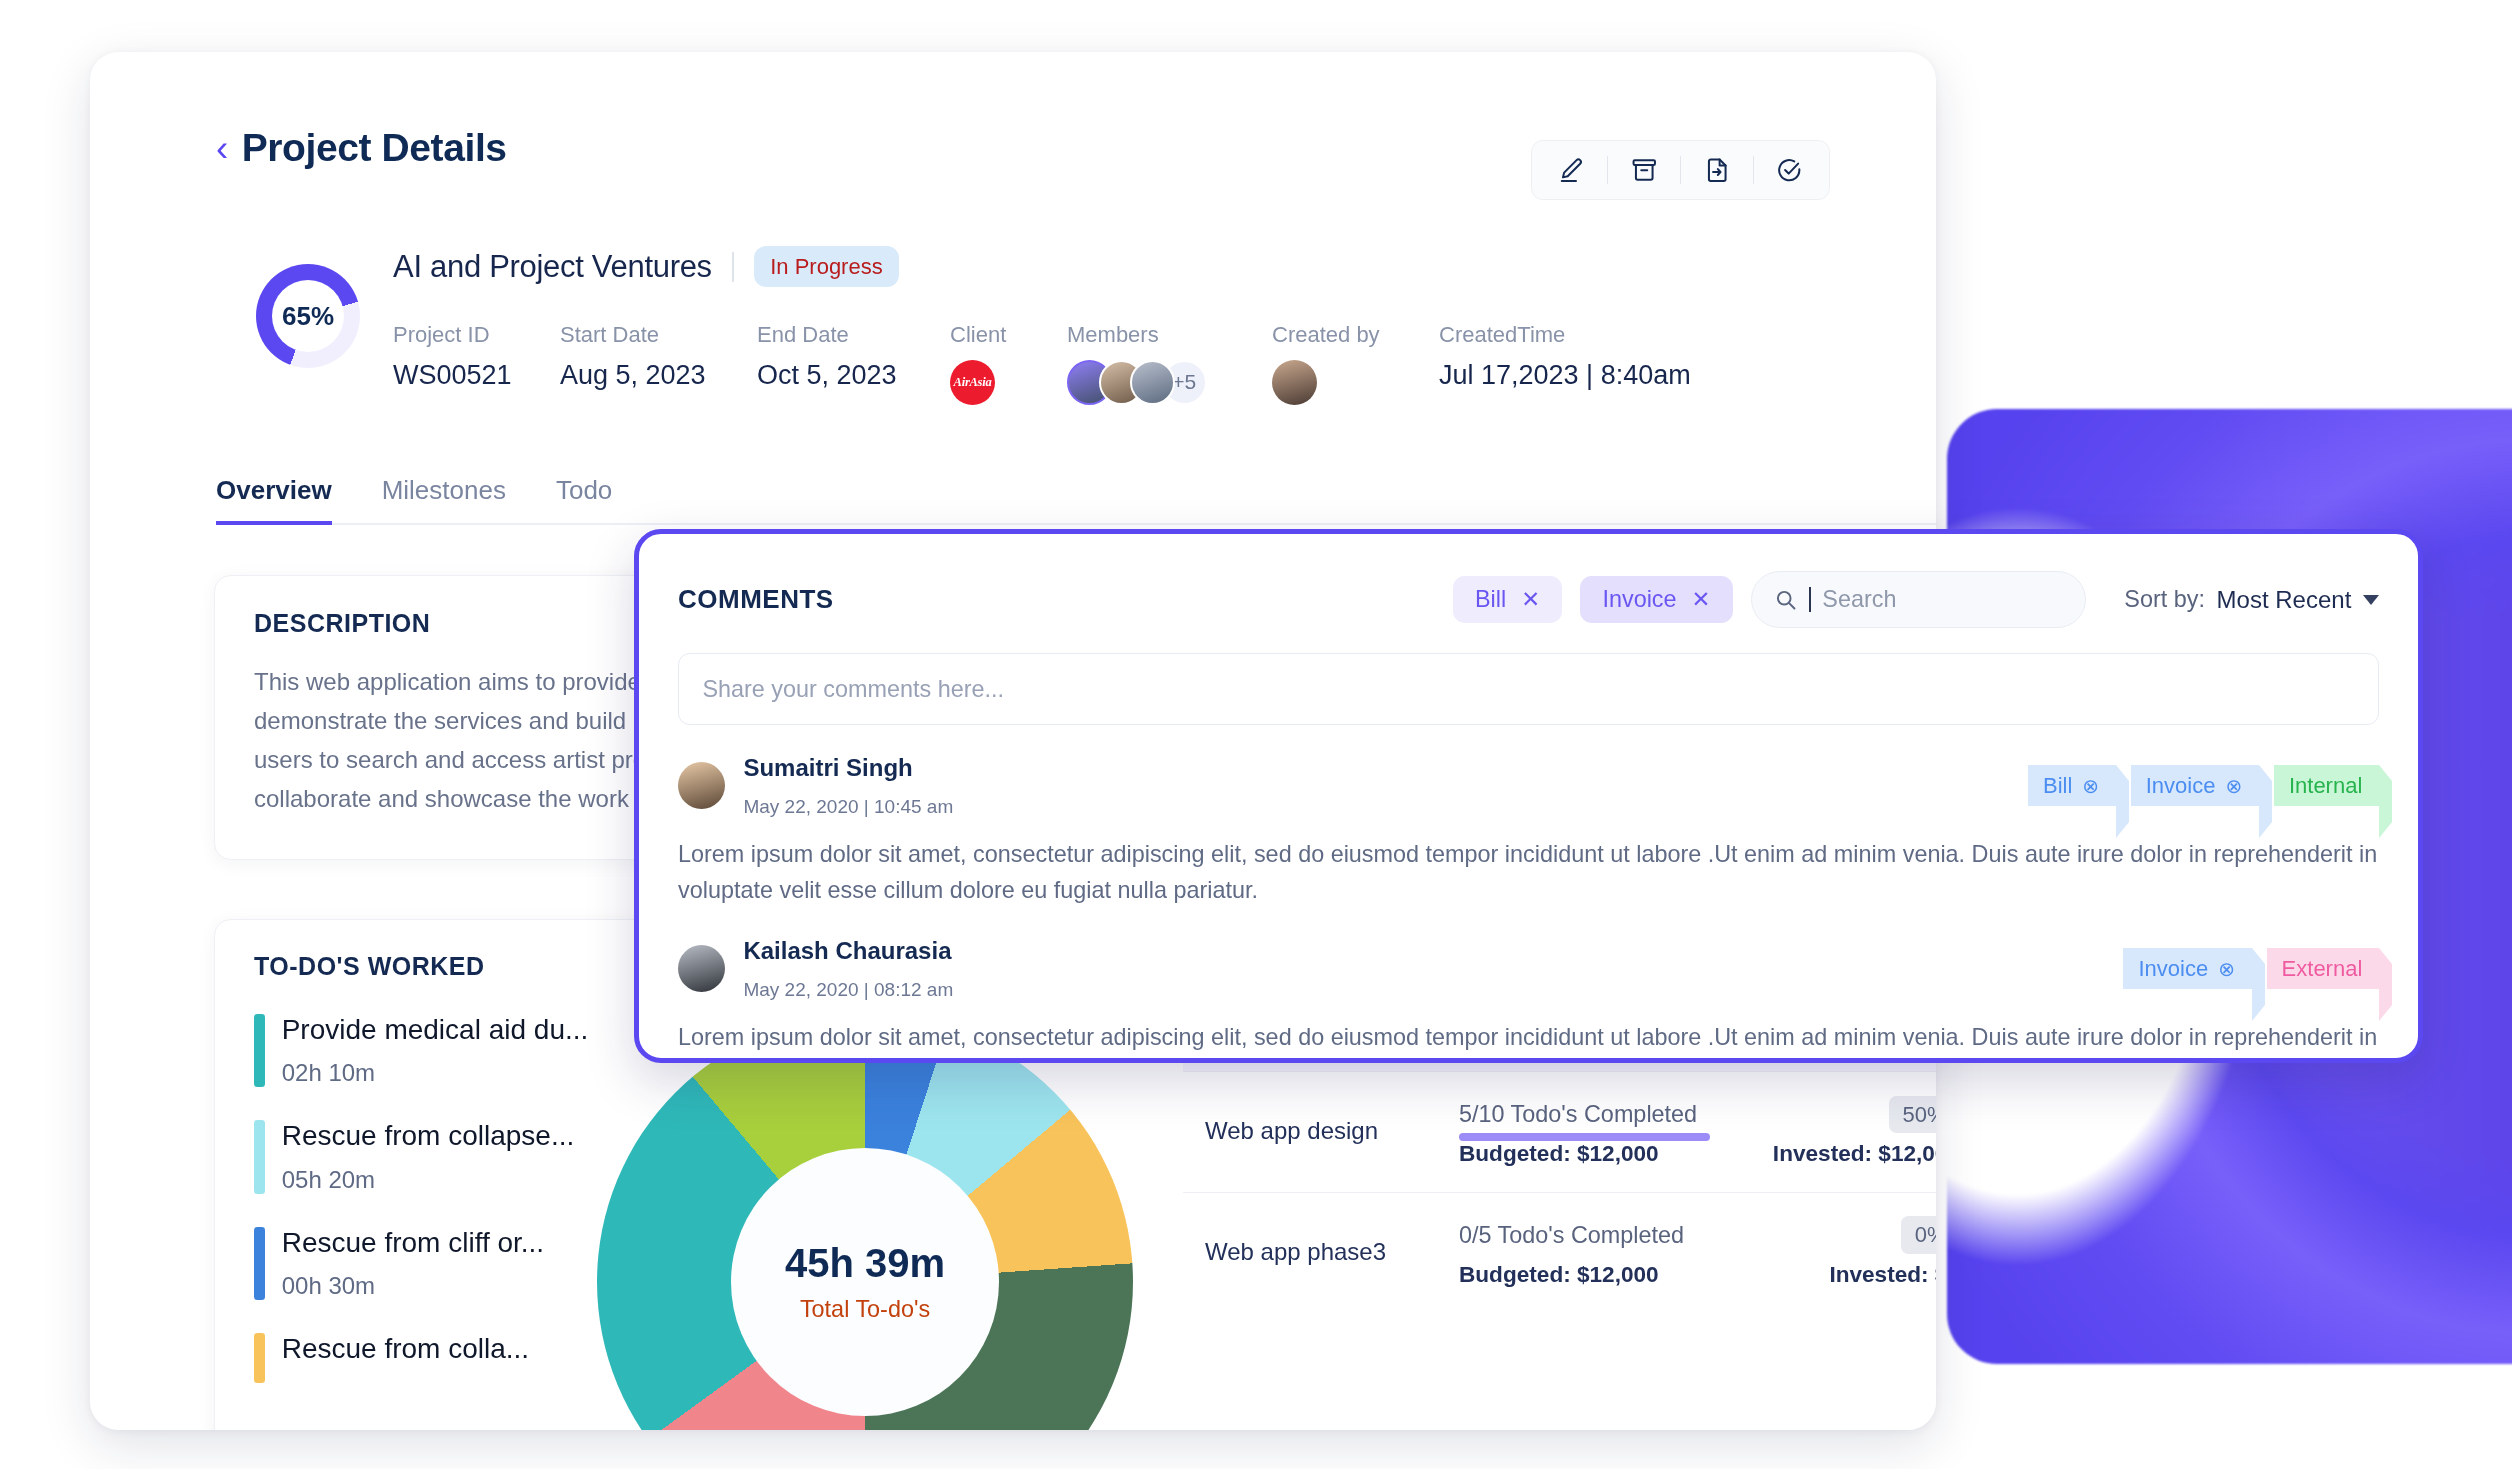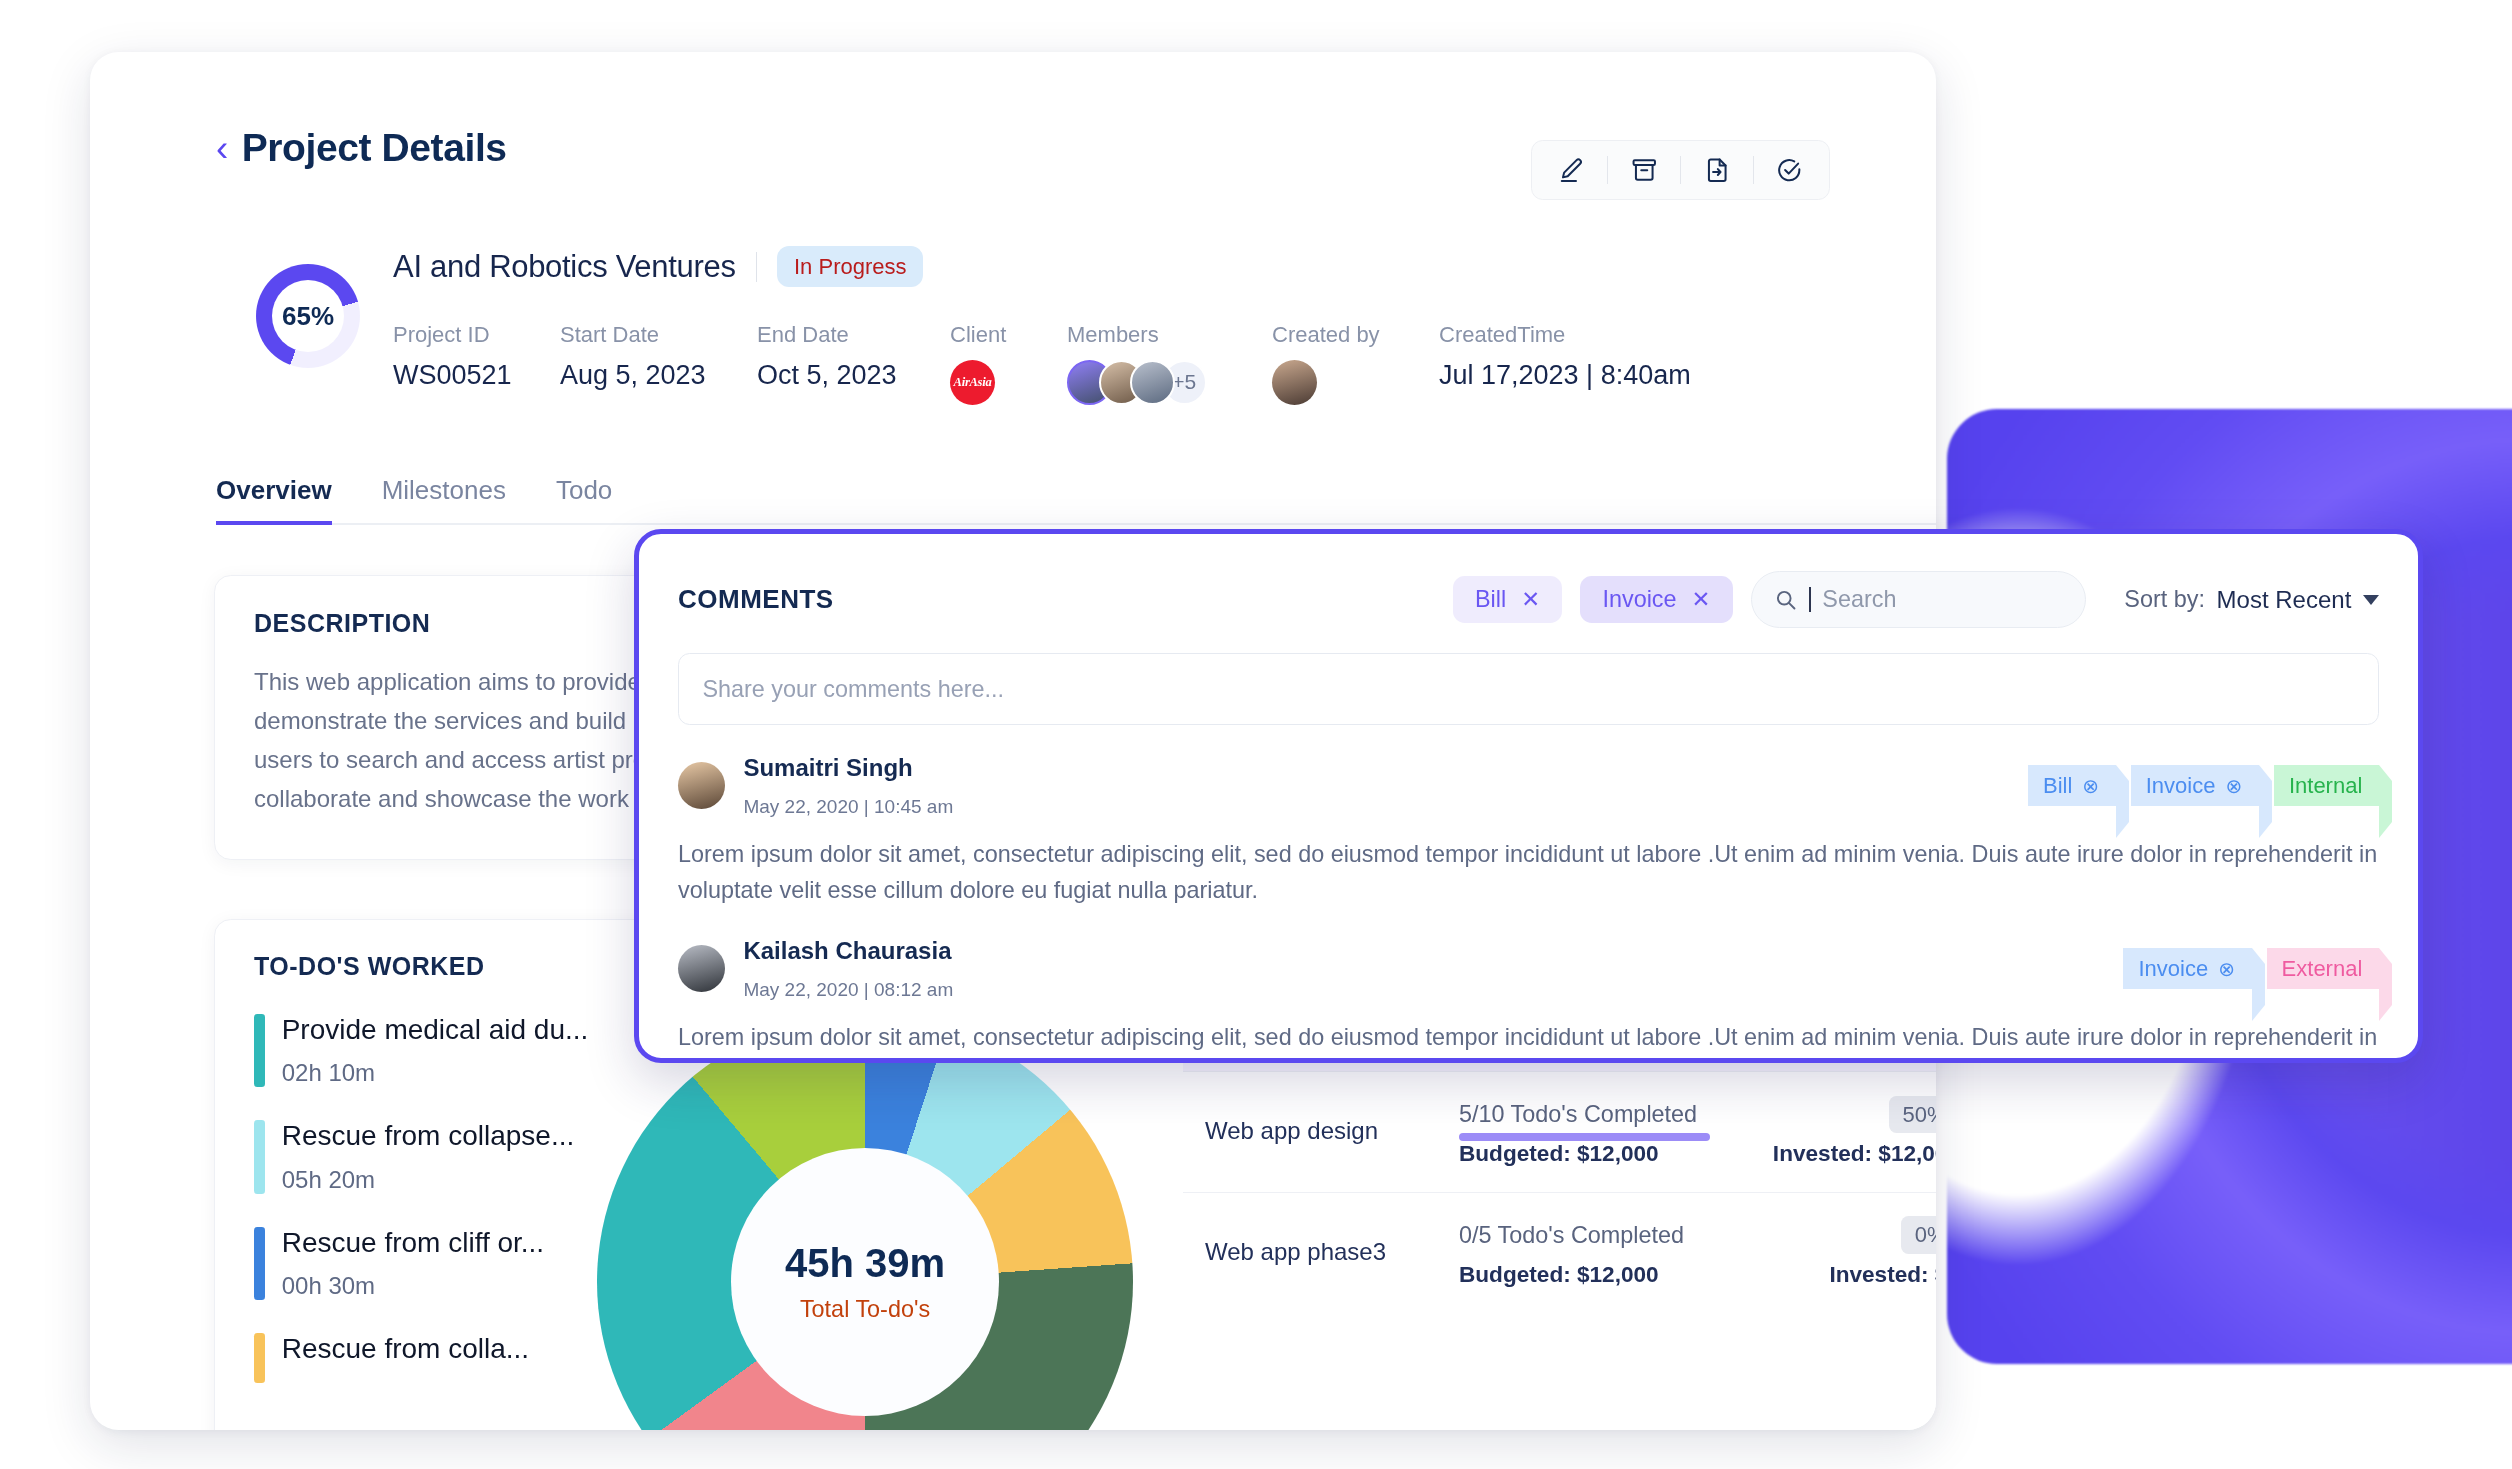--- a/index.html
+++ b/index.html
@@ -256,21 +256,21 @@
 
     <div class="summary">
       <div class="ring-wrap">
         <div class="ring">
           <div class="ring-hole">65%</div>
         </div>
       </div>
 
       <div class="sum-right">
         <div class="proj-title-row">
-          <span class="proj-name">AI and Robotics Ventures</span>
+          <span class="proj-name">AI and Project Ventures</span>
           <span class="vbar"></span>
           <span class="status-pill">In Progress</span>
         </div>
 
         <div class="meta-row">
           <div class="meta" style="width:167px">
             <span class="meta-label">Project ID</span>
             <span class="meta-value">WS00521</span>
           </div>
           <div class="meta" style="width:197px">

